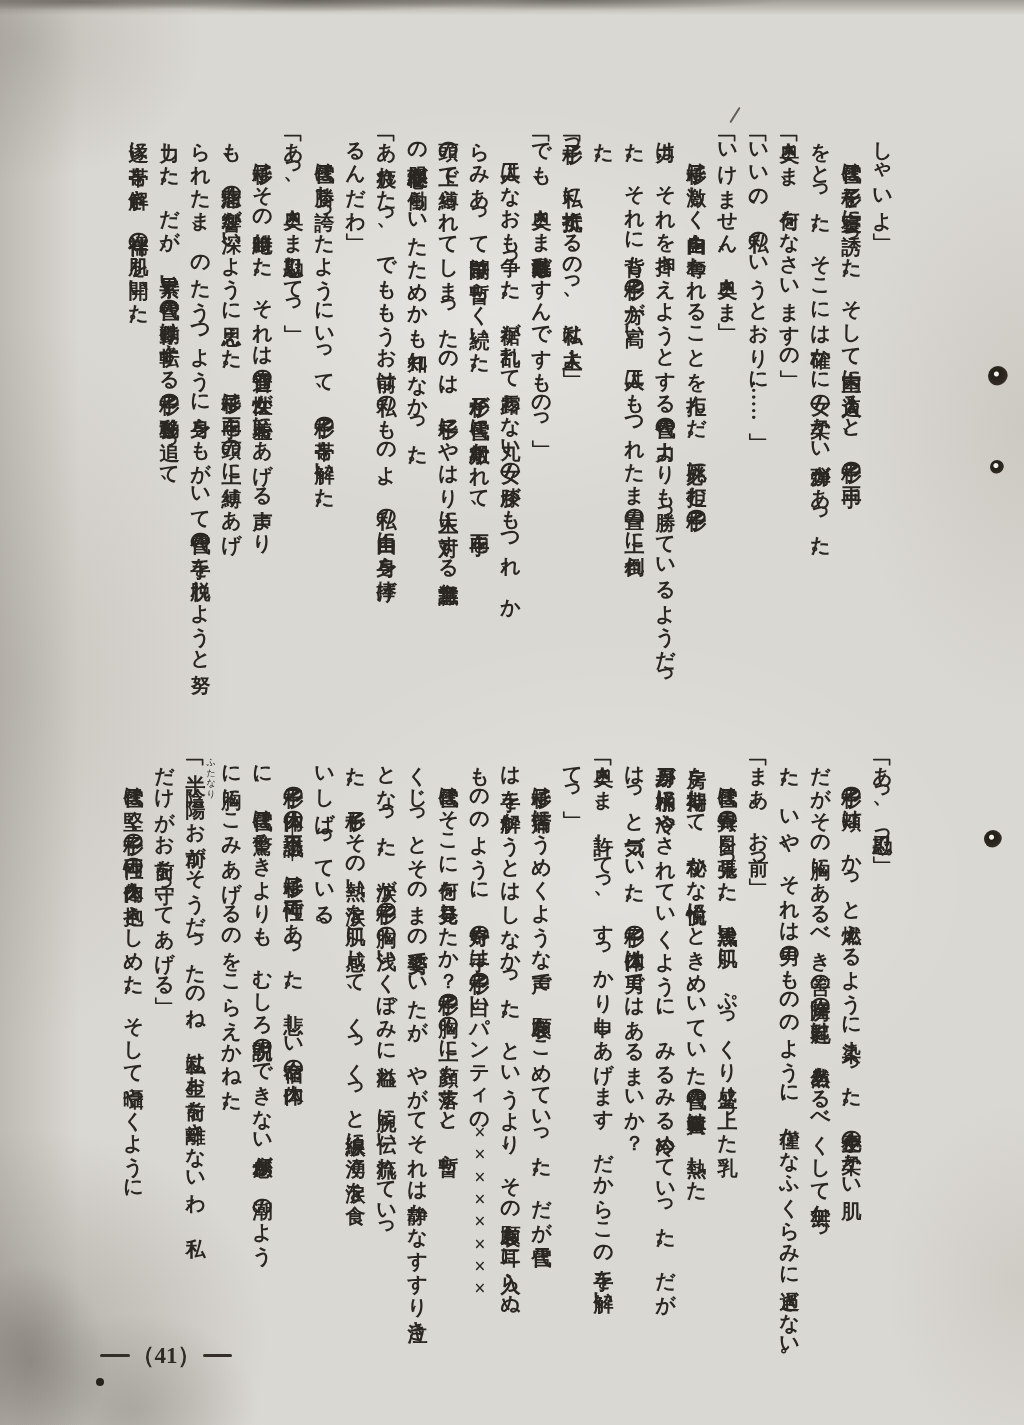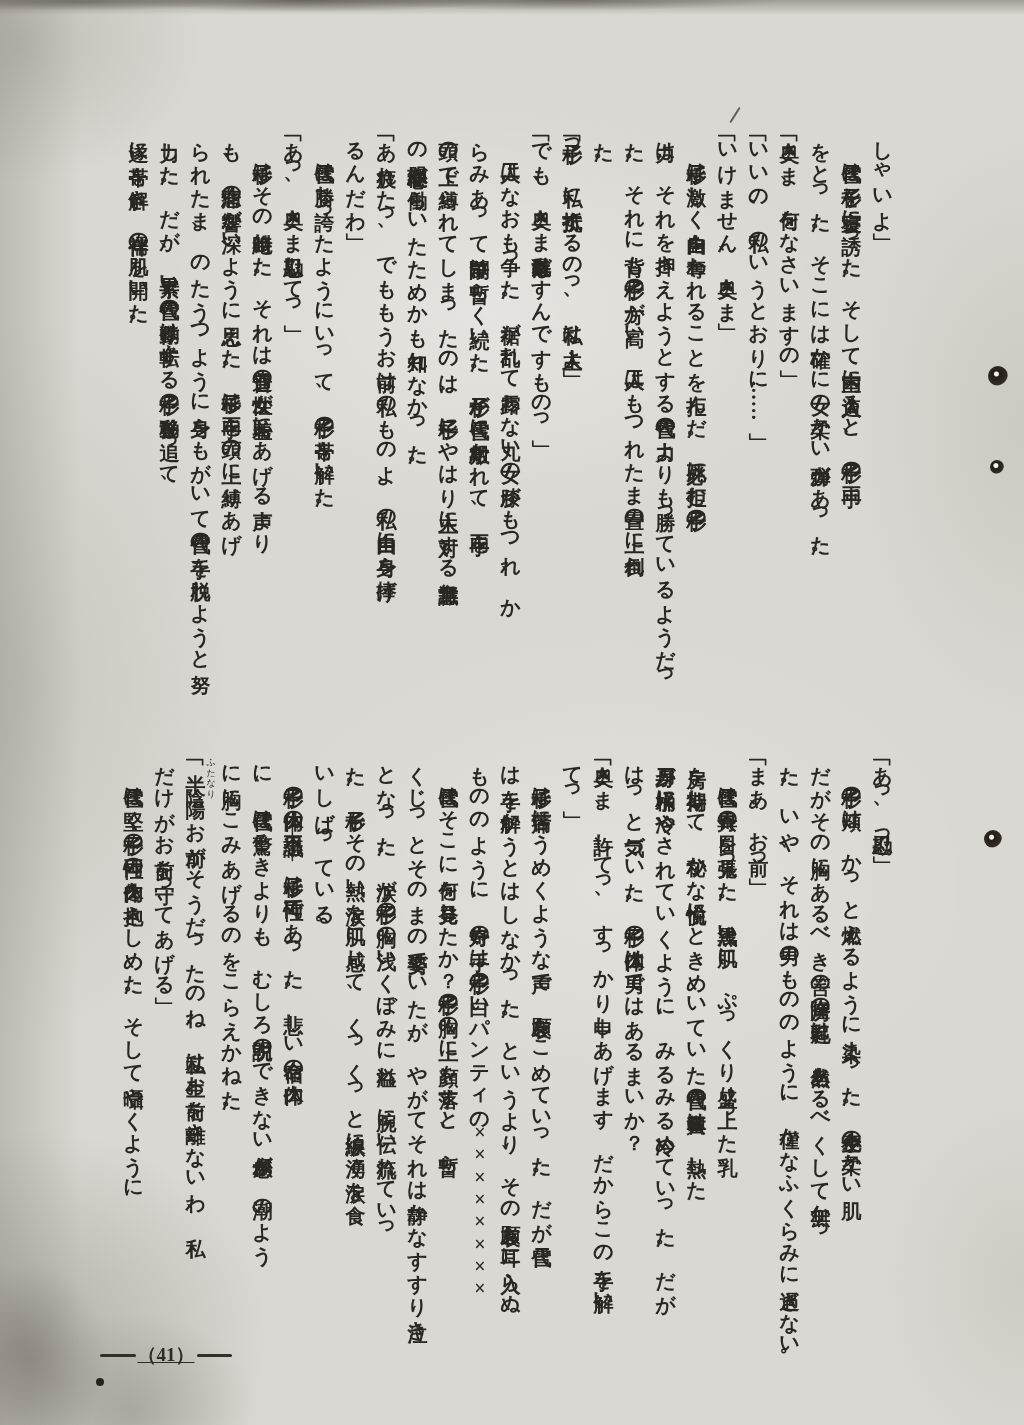--- a/index.html
+++ b/index.html
@@ -33,21 +33,21 @@
   .vblock.top{top:128px;}
   .vblock.bottom{top:752px;}
   .vblock p{margin:0;line-height:31px;white-space:nowrap;}
   ruby rt{font-size:9px;font-weight:normal;letter-spacing:0;}
   .footer{
     position:absolute;left:100px;top:1340px;width:132px;height:30px;
     display:flex;align-items:center;justify-content:center;gap:1px;
     color:#2e2a24;
   }
   .footer .dash{flex:1 1 auto;height:3px;background:#332e27;border-radius:2px;}
-  .footer .pn{font-size:19px;font-weight:bold;white-space:nowrap;padding:0 1px;text-decoration:underline;}
+  .footer .pn{font-size:23px;font-weight:bold;white-space:nowrap;padding:0 1px;}
   .top-edge{
     position:absolute;top:0;left:0;width:1024px;height:18px;
     background:
       radial-gradient(ellipse 260px 16px at 30% 0%, rgba(55,50,44,.55), transparent 75%),
       radial-gradient(ellipse 300px 14px at 55% 0%, rgba(55,50,44,.45), transparent 75%),
       radial-gradient(ellipse 200px 12px at 8% 10%, rgba(55,50,44,.40), transparent 75%),
       linear-gradient(to bottom, rgba(70,64,56,.38), rgba(70,64,56,0) 85%);
   }
   .left-edge{
     position:absolute;top:0;left:0;width:80px;height:1425px;

